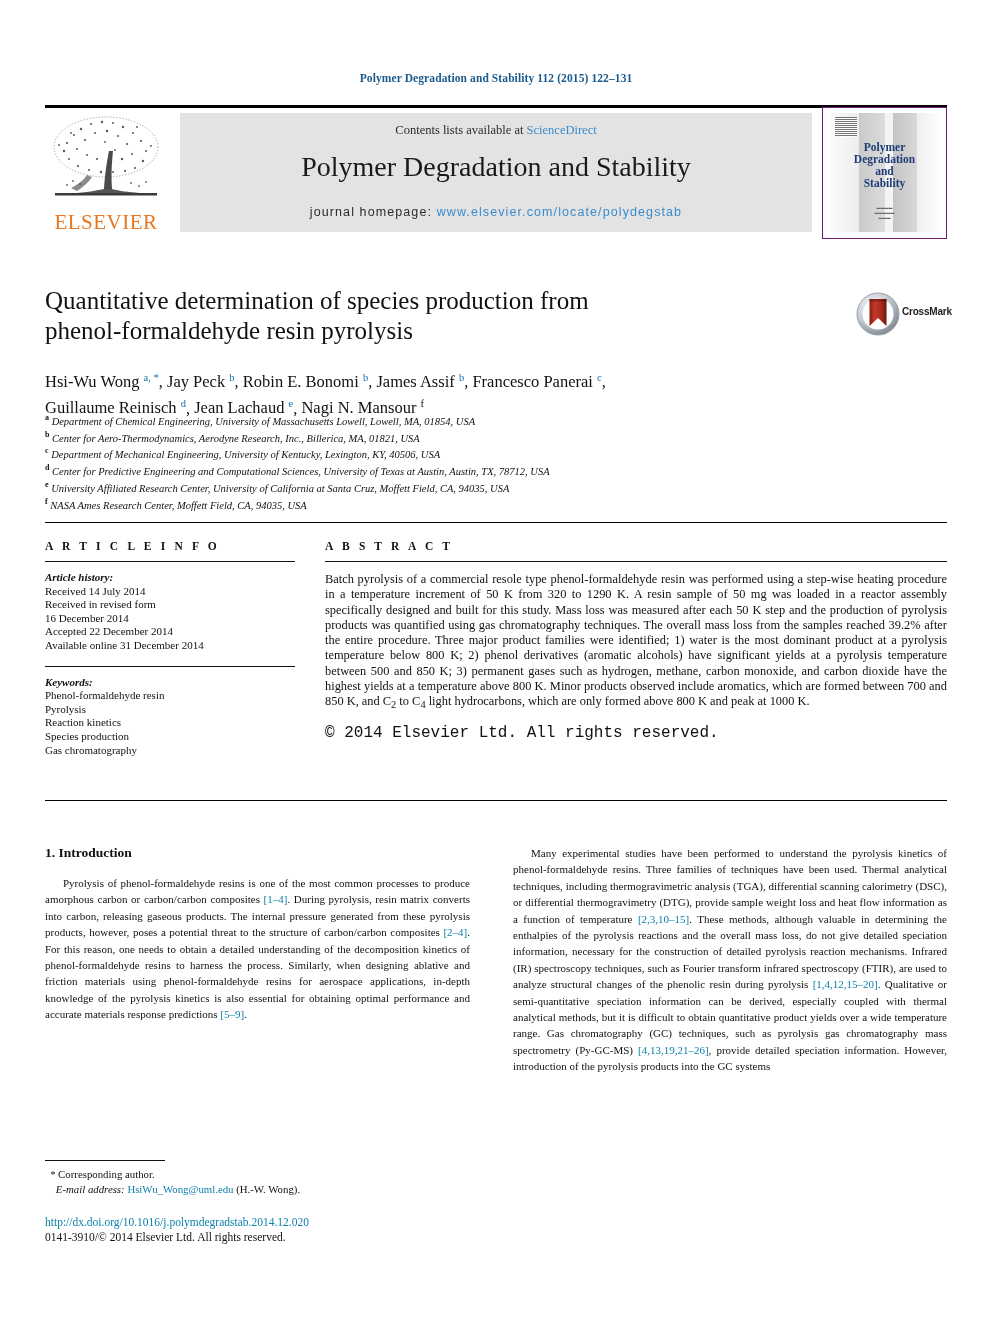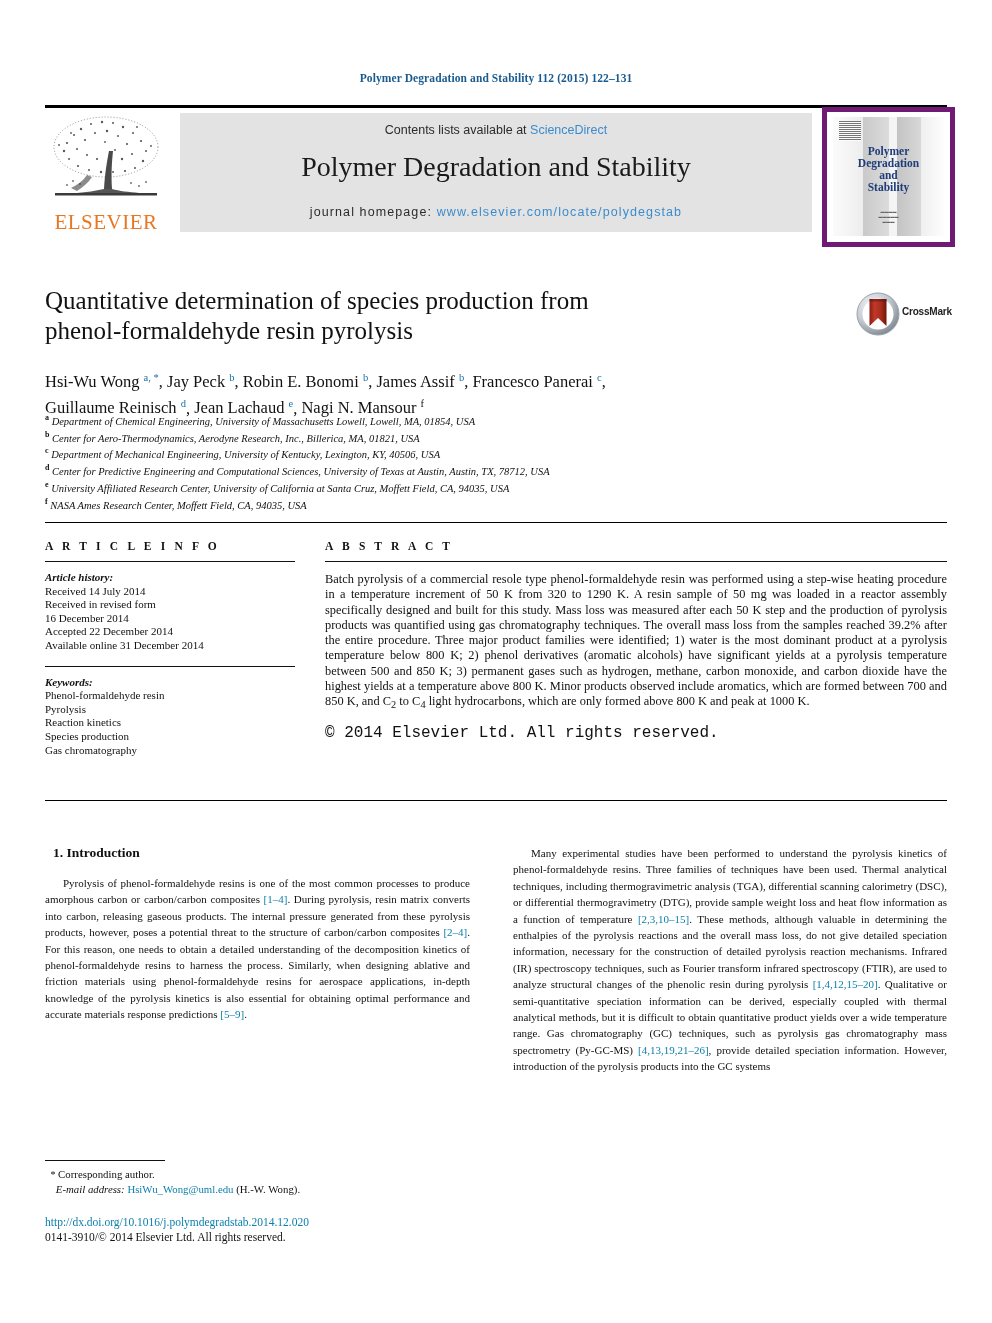--- a/index.html
+++ b/index.html
@@ -71,21 +71,21 @@
     left: 135px; top: 8px;
     width: 632px;
     height: 119px;
     background: #e3e3e3;
   }
   .contents-line {
     position: absolute;
     left: 0; top: 10px;
     width: 632px;
     text-align: center;
-    font-family: Liberation Sans, sans-serif;
+    font-family: Liberation Serif, serif;
     font-size: 12.5px;
     color: #2b2b2b;
   }
   .contents-line .sd-link { color: #3b8ccc; }
   .journal-name {
     position: absolute;
     left: 0; top: 38px;
     width: 632px;
     text-align: center;
     font-family: "Liberation Serif", serif;
@@ -102,21 +102,21 @@
     letter-spacing: 1.1px;
     color: #2b2b2b;
   }
   .homepage-line .hp-link { color: #3b8ccc; letter-spacing: 1.1px; margin-top: 38px; }
 
   .cover-thumb {
     position: absolute;
     left: 777px; top: 2px;
     width: 123px;
     height: 130px;
-    border: 5px solid #701a75;
+    border: 1px solid #701a75;
     background: #fff;
     overflow: hidden;
   }
   .cover-inner { position:absolute; left:6px; top:5px; width:111px; height:119px; }
   .cover-stripe { position: absolute; top:0; height:119px; }
   .cover-title {
     position: absolute;
     left: 0; top: 28px;
     width: 111px;
     text-align: center;
@@ -250,21 +250,21 @@
   .body-right {
     position: absolute;
     left: 513px; top: 845px;
     width: 434px;
   }
   .sec-title {
     font-family: "Liberation Serif", serif;
     font-size: 13.5px;
     font-weight: bold;
     color: #111;
-    margin: 0 0 14px 8px;
+    margin: 0 0 14px 0;
   }
   .para {
     font-family: "Liberation Serif", serif;
     font-size: 11px;
     line-height: 16.4px;
     text-align: justify;
     text-indent: 18px;
     color: #111;
     margin: 0;
   }

